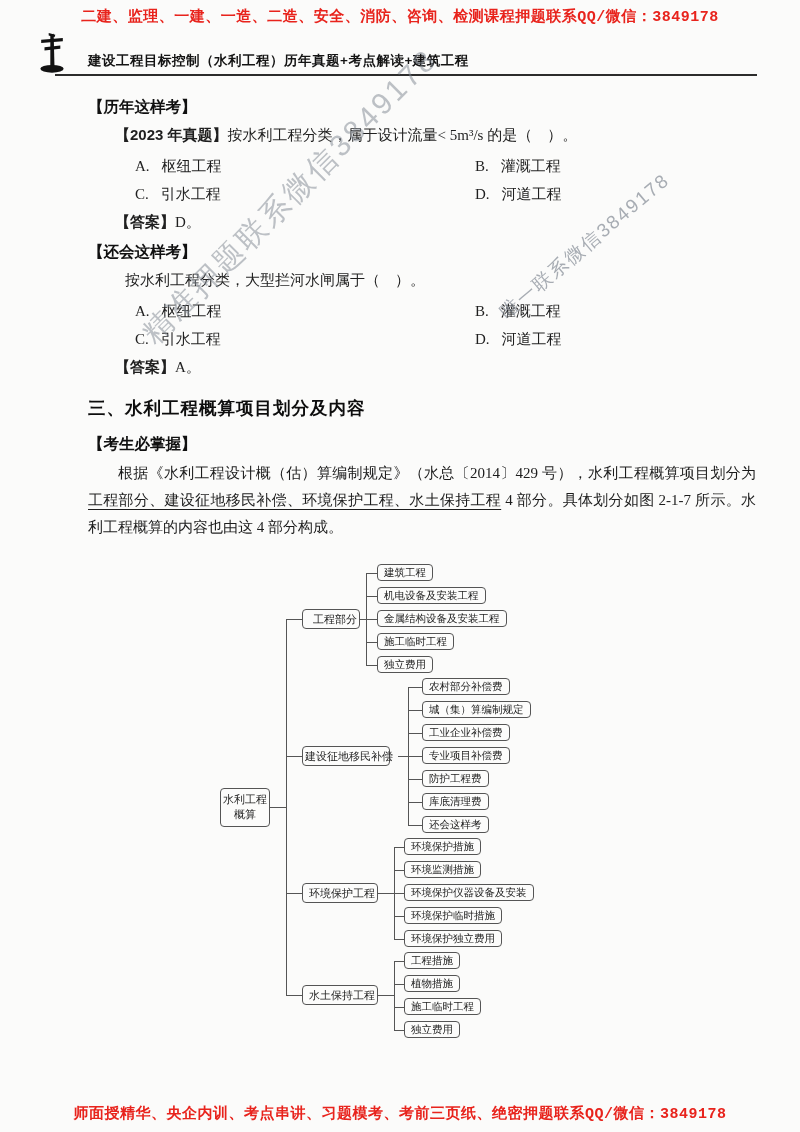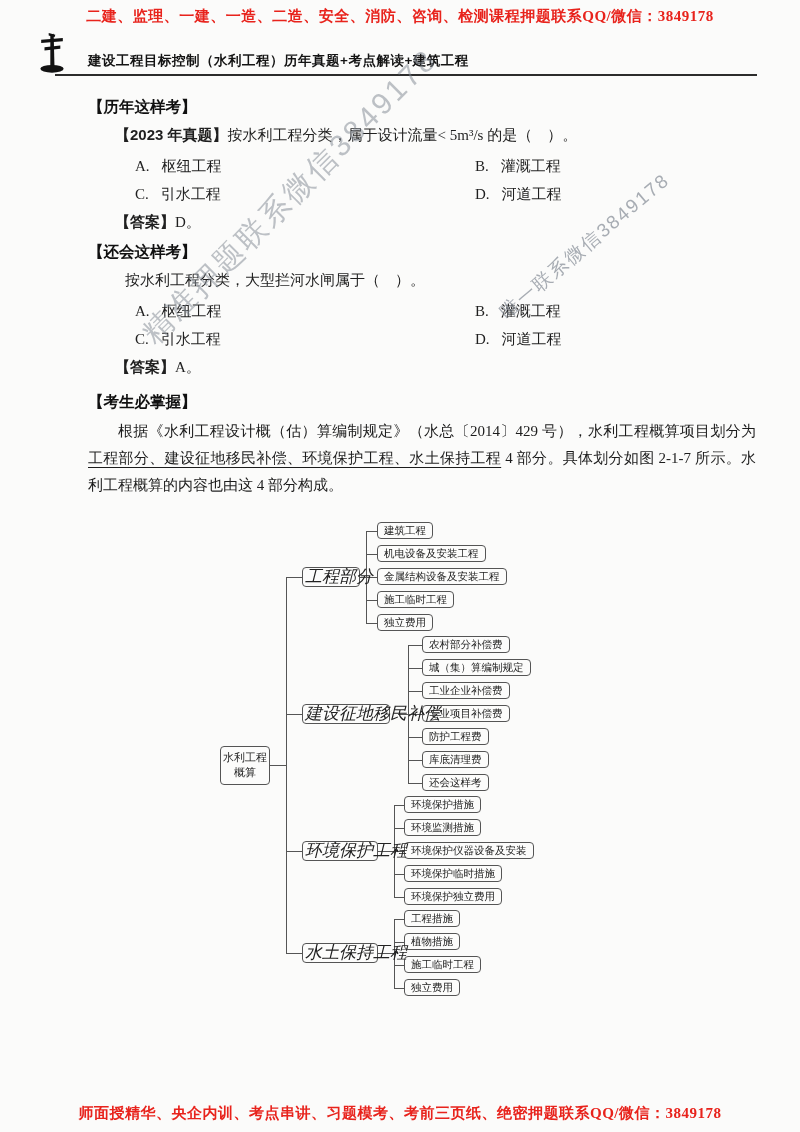--- a/index.html
+++ b/index.html
@@ -9,21 +9,21 @@
     font-family:"Liberation Serif",serif;
     color:#1f1f1f;
     position:relative;
     overflow:hidden;
   }
   .hei{font-family:"Liberation Sans",sans-serif;font-weight:700;}
 
   
   .banner{
     width:100%;text-align:center;
-    font-family:Liberation Serif, serif;font-weight:700;
+    font-family:Liberation Mono, monospace;font-weight:700;
     font-size:15px;letter-spacing:.5px;
   }
   .banner-top{padding-top:7px;height:22px;}
   .banner-bottom{position:absolute;left:0;bottom:9px;}
 
   
   .masthead{
     position:relative;
     margin:3px 43px 0 55px;
     height:42px;
@@ -68,21 +68,21 @@
   .diagram-wrap{position:relative;height:484px;margin-top:15px;}
   #diagram{position:absolute;left:126px;top:0;width:440px;height:484px;}
   .dnode{
     position:absolute;box-sizing:border-box;
     border:1px solid #555;border-radius:4px;background:#fcfcfb;
     font-family:"Liberation Sans",sans-serif;
     font-size:10.5px;color:#222;
     padding:0 6px;height:17px;line-height:15px;white-space:nowrap;
   }
   .dbranch{
-    height:20px;line-height:18px;font-size:17px;text-align:right;padding:0 2px;font-style:italic;
+    height:20px;line-height:18px;font-size:11px;text-align:right;padding:0 2px;
   }
   .droot{
     width:50px;height:auto;text-align:center;font-size:11px;
     line-height:1.4;padding:3px 0;white-space:normal;
   }
   .cline{position:absolute;background:#555;}
 
   .fig-caption{
     text-align:center;margin-top:7px;
     font-size:13.5px;letter-spacing:1px;color:#111;
@@ -150,20 +150,21 @@
 
   <div class="opts">
     <div><span class="okey">A.</span><span>枢纽工程</span></div>
     <div><span class="okey">B.</span><span>灌溉工程</span></div>
     <div><span class="okey">C.</span><span>引水工程</span></div>
     <div><span class="okey">D.</span><span>河道工程</span></div>
   </div>
 
   <div class="ans"><span class="q-tag">【答案】</span><span>A。</span></div>
 
+  <div class="h3 hei">三、水利工程概算项目划分及内容</div>
 
   <div class="sec-label must hei">【考生必掌握】</div>
 
   <p class="para"><span>根据《水利工程设计概（估）算编制规定》（水总〔2014〕429 号），水利工程概算项目划分为</span><span class="uline">工程部分、建设征地移民补偿、环境保护工程、水土保持工程</span><span> 4 部分。具体划分如图 2-1-7 所示。水利工程概算的内容也由这 4 部分构成。</span></p>
 
   <div class="diagram-wrap">
     <div id="diagram">
         <div class="cline" style="left: 152px; top: 16.5px; width: 11px; height: 1px;"></div>
         <div class="dnode " style="left: 163px; top: 8px;">建筑工程</div>
         <div class="cline" style="left: 152px; top: 39.5px; width: 11px; height: 1px;"></div>

